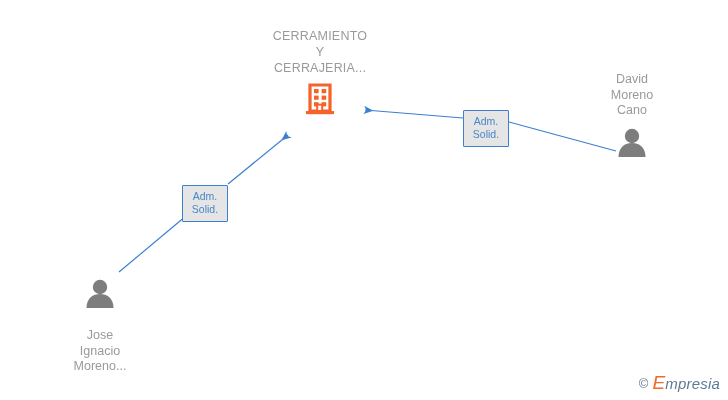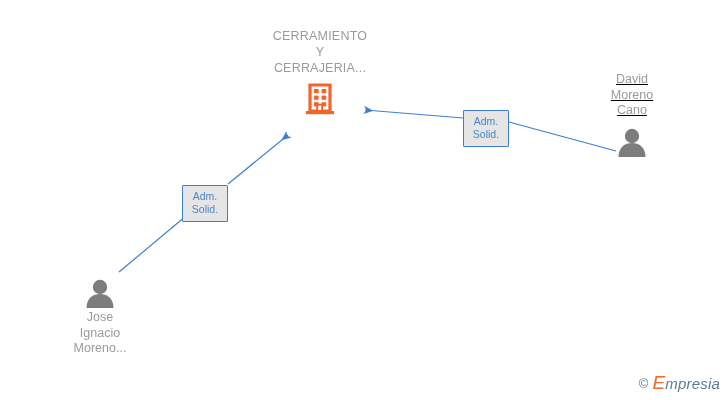--- a/index.html
+++ b/index.html
@@ -48,36 +48,36 @@
     align-items: flex-start;
     justify-content: center;
   }
 
   
   .person-node {
     position: absolute;
     width: 128px;
     text-align: center;
   }
-  .person-node.right { left: 568px; top: 72px; text-decoration: underline; }
+  .person-node.right { left: 568px; top: 72px; }
   .person-node.left  { left: 36px;  top: 276px; }
   .person-icon-wrap {
     height: 34px;
     display: flex;
     align-items: center;
     justify-content: center;
   }
   .person-name {
     font-size: 12.5px;
     line-height: 15.5px;
     color: #9a9a9a;
     white-space: pre-line;
   }
   .person-node.right .person-name { margin-bottom: 6px; }
-  .person-node.left  .person-name { margin-top: 0; }
+  .person-node.left  .person-name { margin-top: 18px; }
 
   
   .rel-label {
     position: absolute;
     box-sizing: border-box;
     border: 1px solid #3d7fd0;
     background: #e5e5e5;
     color: #4a86c8;
     font-size: 10.5px;
     line-height: 13px;

